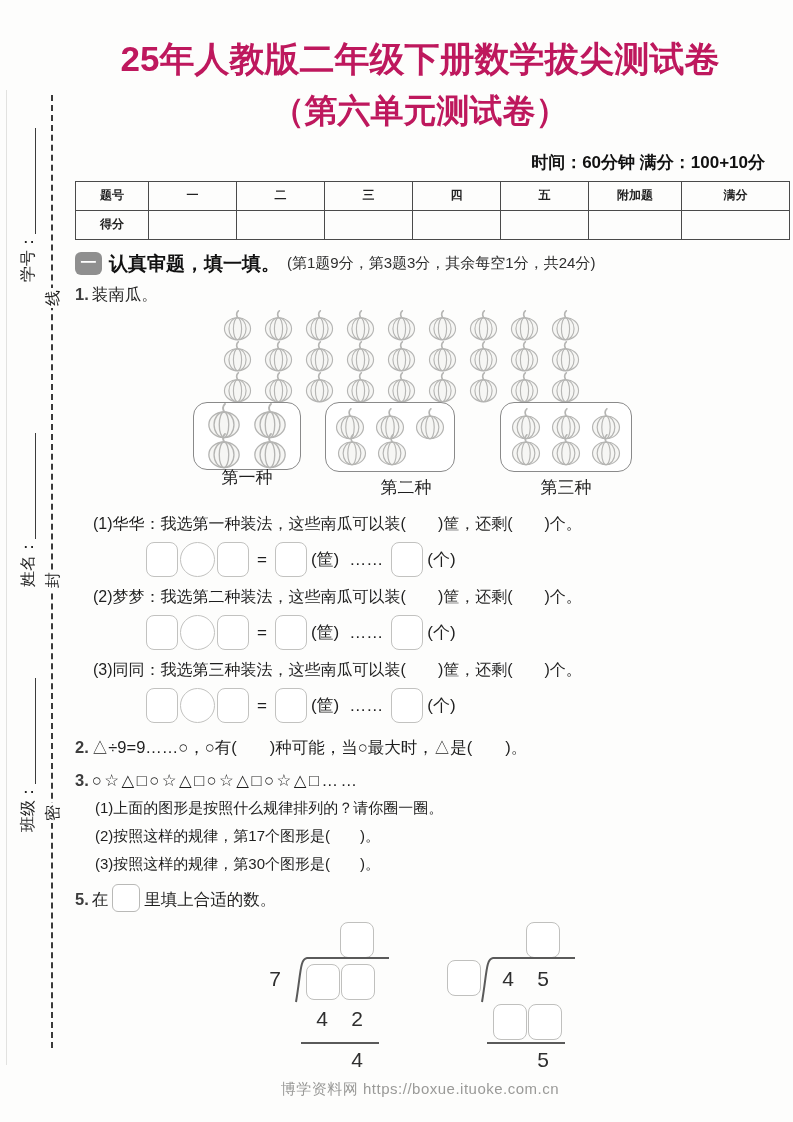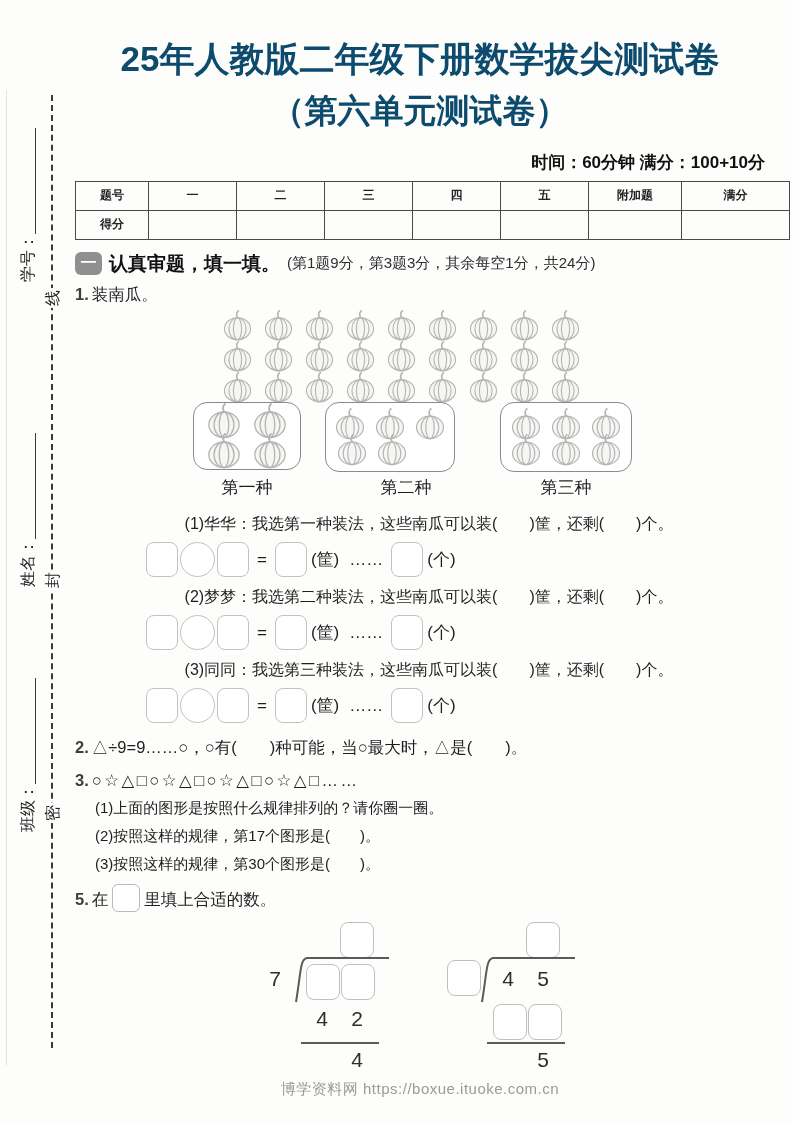--- a/index.html
+++ b/index.html
@@ -12,21 +12,21 @@
   .side-field{position:absolute;left:-72px;width:200px;height:24px;transform:rotate(-90deg);
         display:flex;align-items:center;justify-content:center;white-space:nowrap;
         font-size:16px;color:#222;}
   .side-field .blank{display:inline-block;width:106px;height:15px;border-bottom:1.8px solid #3c3c3c;}
   .f1{top:193px;} .f2{top:498px;} .f3{top:743px;}
   .seal-char{position:absolute;left:43px;width:20px;height:20px;line-height:20px;text-align:center;
         background:#fdfdfc;transform:rotate(-90deg);font-size:16px;color:#222;z-index:2;}
   .c1{top:288px;} .c2{top:570px;} .c3{top:803px;}
   
   .content{position:absolute;left:75px;top:30px;width:690px;}
-  .title{margin:4px 0 0 0;text-align:center;font-size:35px;font-weight:700;color:#0c4a6e;line-height:1.45;}
+  .title{margin:4px 0 0 0;text-align:center;font-size:35px;font-weight:700;color:#be185d;line-height:1.45;}
   .title2{font-size:33px;margin-top:2px;}
   .meta{margin-top:16px;text-align:right;font-size:17px;font-weight:700;color:#111;}
   table.score-table{margin-top:7px;width:690px;border-collapse:collapse;table-layout:fixed;}
   .score-table td{border:1.4px solid #4a4a4a;height:26px;text-align:center;
         font-size:12px;font-weight:600;color:#222;}
   .section-header{margin-top:11px;display:flex;align-items:center;gap:7px;}
   .badge{display:inline-flex;align-items:center;justify-content:center;width:27px;height:23px;
         background:#8f8f8f;border-radius:6px;color:#fff;font-weight:900;font-size:16px;flex:0 0 auto;}
   .sec-title{font-size:19px;font-weight:700;color:#111;}
   .sec-note{font-size:15px;color:#2e2e2e;text-align:right;}
@@ -40,21 +40,21 @@
   .pk-row{display:flex;gap:6px;}
   .pumpkin ellipse{fill:none;stroke:#b5b5b3;stroke-width:1.4;}
   .pumpkin ellipse:nth-of-type(1){fill:#f6f6f4;}
   .pumpkin path{fill:none;stroke:#b5b5b3;stroke-width:2;stroke-linecap:round;}
   .basket{position:absolute;border:1.6px solid #8a8a8a;border-radius:14px;background:#fff;
         display:flex;flex-direction:column;justify-content:center;padding:2px 4px;box-sizing:border-box;}
   .bk-row{display:flex;justify-content:center;margin:-3px 0;}
   .bk-row.left{justify-content:flex-start;padding-left:2px;}
   .basket-label{position:absolute;text-align:center;font-size:17px;color:#1e1e1e;}
   
-  .q1-sub-text{margin:8px 0 0 18px;font-size:16px;color:#1e1e1e;text-align:center;}
+  .q1-sub-text{margin:8px 0 0 18px;font-size:16px;color:#1e1e1e;}
   .eq-row{margin:6px 0 4px 70px;display:flex;align-items:center;height:38px;font-size:17px;color:#1e1e1e;}
   .abox{width:30px;height:33px;border:1.4px solid #c2c2c0;border-radius:8px;background:#fff;margin:0 1px;flex:0 0 auto;}
   .acirc{width:33px;height:33px;border:1.4px solid #c2c2c0;border-radius:50%;background:#fff;margin:0 1px;flex:0 0 auto;}
   .eqtext{margin:0 7px;} .eqtext.tight{margin:0 3px;}
   .inline-box{display:inline-block;width:26px;height:26px;border:1.4px solid #b9b9b7;border-radius:6px;
         vertical-align:-7px;margin:0 4px;background:#fff;}
   
   .divisions{margin:10px 0 0 186px;display:flex;gap:56px;}
   .division{position:relative;width:130px;height:142px;}
   .dbox{position:absolute;width:32px;height:34px;border:1.4px solid #c0c0be;border-radius:8px;background:#fff;}
@@ -323,21 +323,21 @@
                 <path d="M20 9 q-2.5 -5 1 -8"></path>
               </svg>
               <svg viewBox="0 0 40 38" width="46" height="36" class="pumpkin">
                 <ellipse cx="20" cy="23" rx="16" ry="13.5"></ellipse>
                 <ellipse cx="20" cy="23" rx="10.5" ry="13.5"></ellipse>
                 <ellipse cx="20" cy="23" rx="5" ry="13.5"></ellipse>
                 <path d="M20 9 q-2.5 -5 1 -8"></path>
               </svg>
             </div>
           </div>
-          <div class="basket-label" style="left: 118px; top: 166px; width: 108px;">第一种</div>
+          <div class="basket-label" style="left: 118px; top: 156px; width: 108px;">第一种</div>
           <div class="basket" style="left: 250px; top: 92px; width: 130px; height: 70px;">
             <div class="bk-row">
               <svg viewBox="0 0 40 38" width="40" height="32" class="pumpkin">
                 <ellipse cx="20" cy="23" rx="16" ry="13.5"></ellipse>
                 <ellipse cx="20" cy="23" rx="10.5" ry="13.5"></ellipse>
                 <ellipse cx="20" cy="23" rx="5" ry="13.5"></ellipse>
                 <path d="M20 9 q-2.5 -5 1 -8"></path>
               </svg>
               <svg viewBox="0 0 40 38" width="40" height="32" class="pumpkin">
                 <ellipse cx="20" cy="23" rx="16" ry="13.5"></ellipse>

